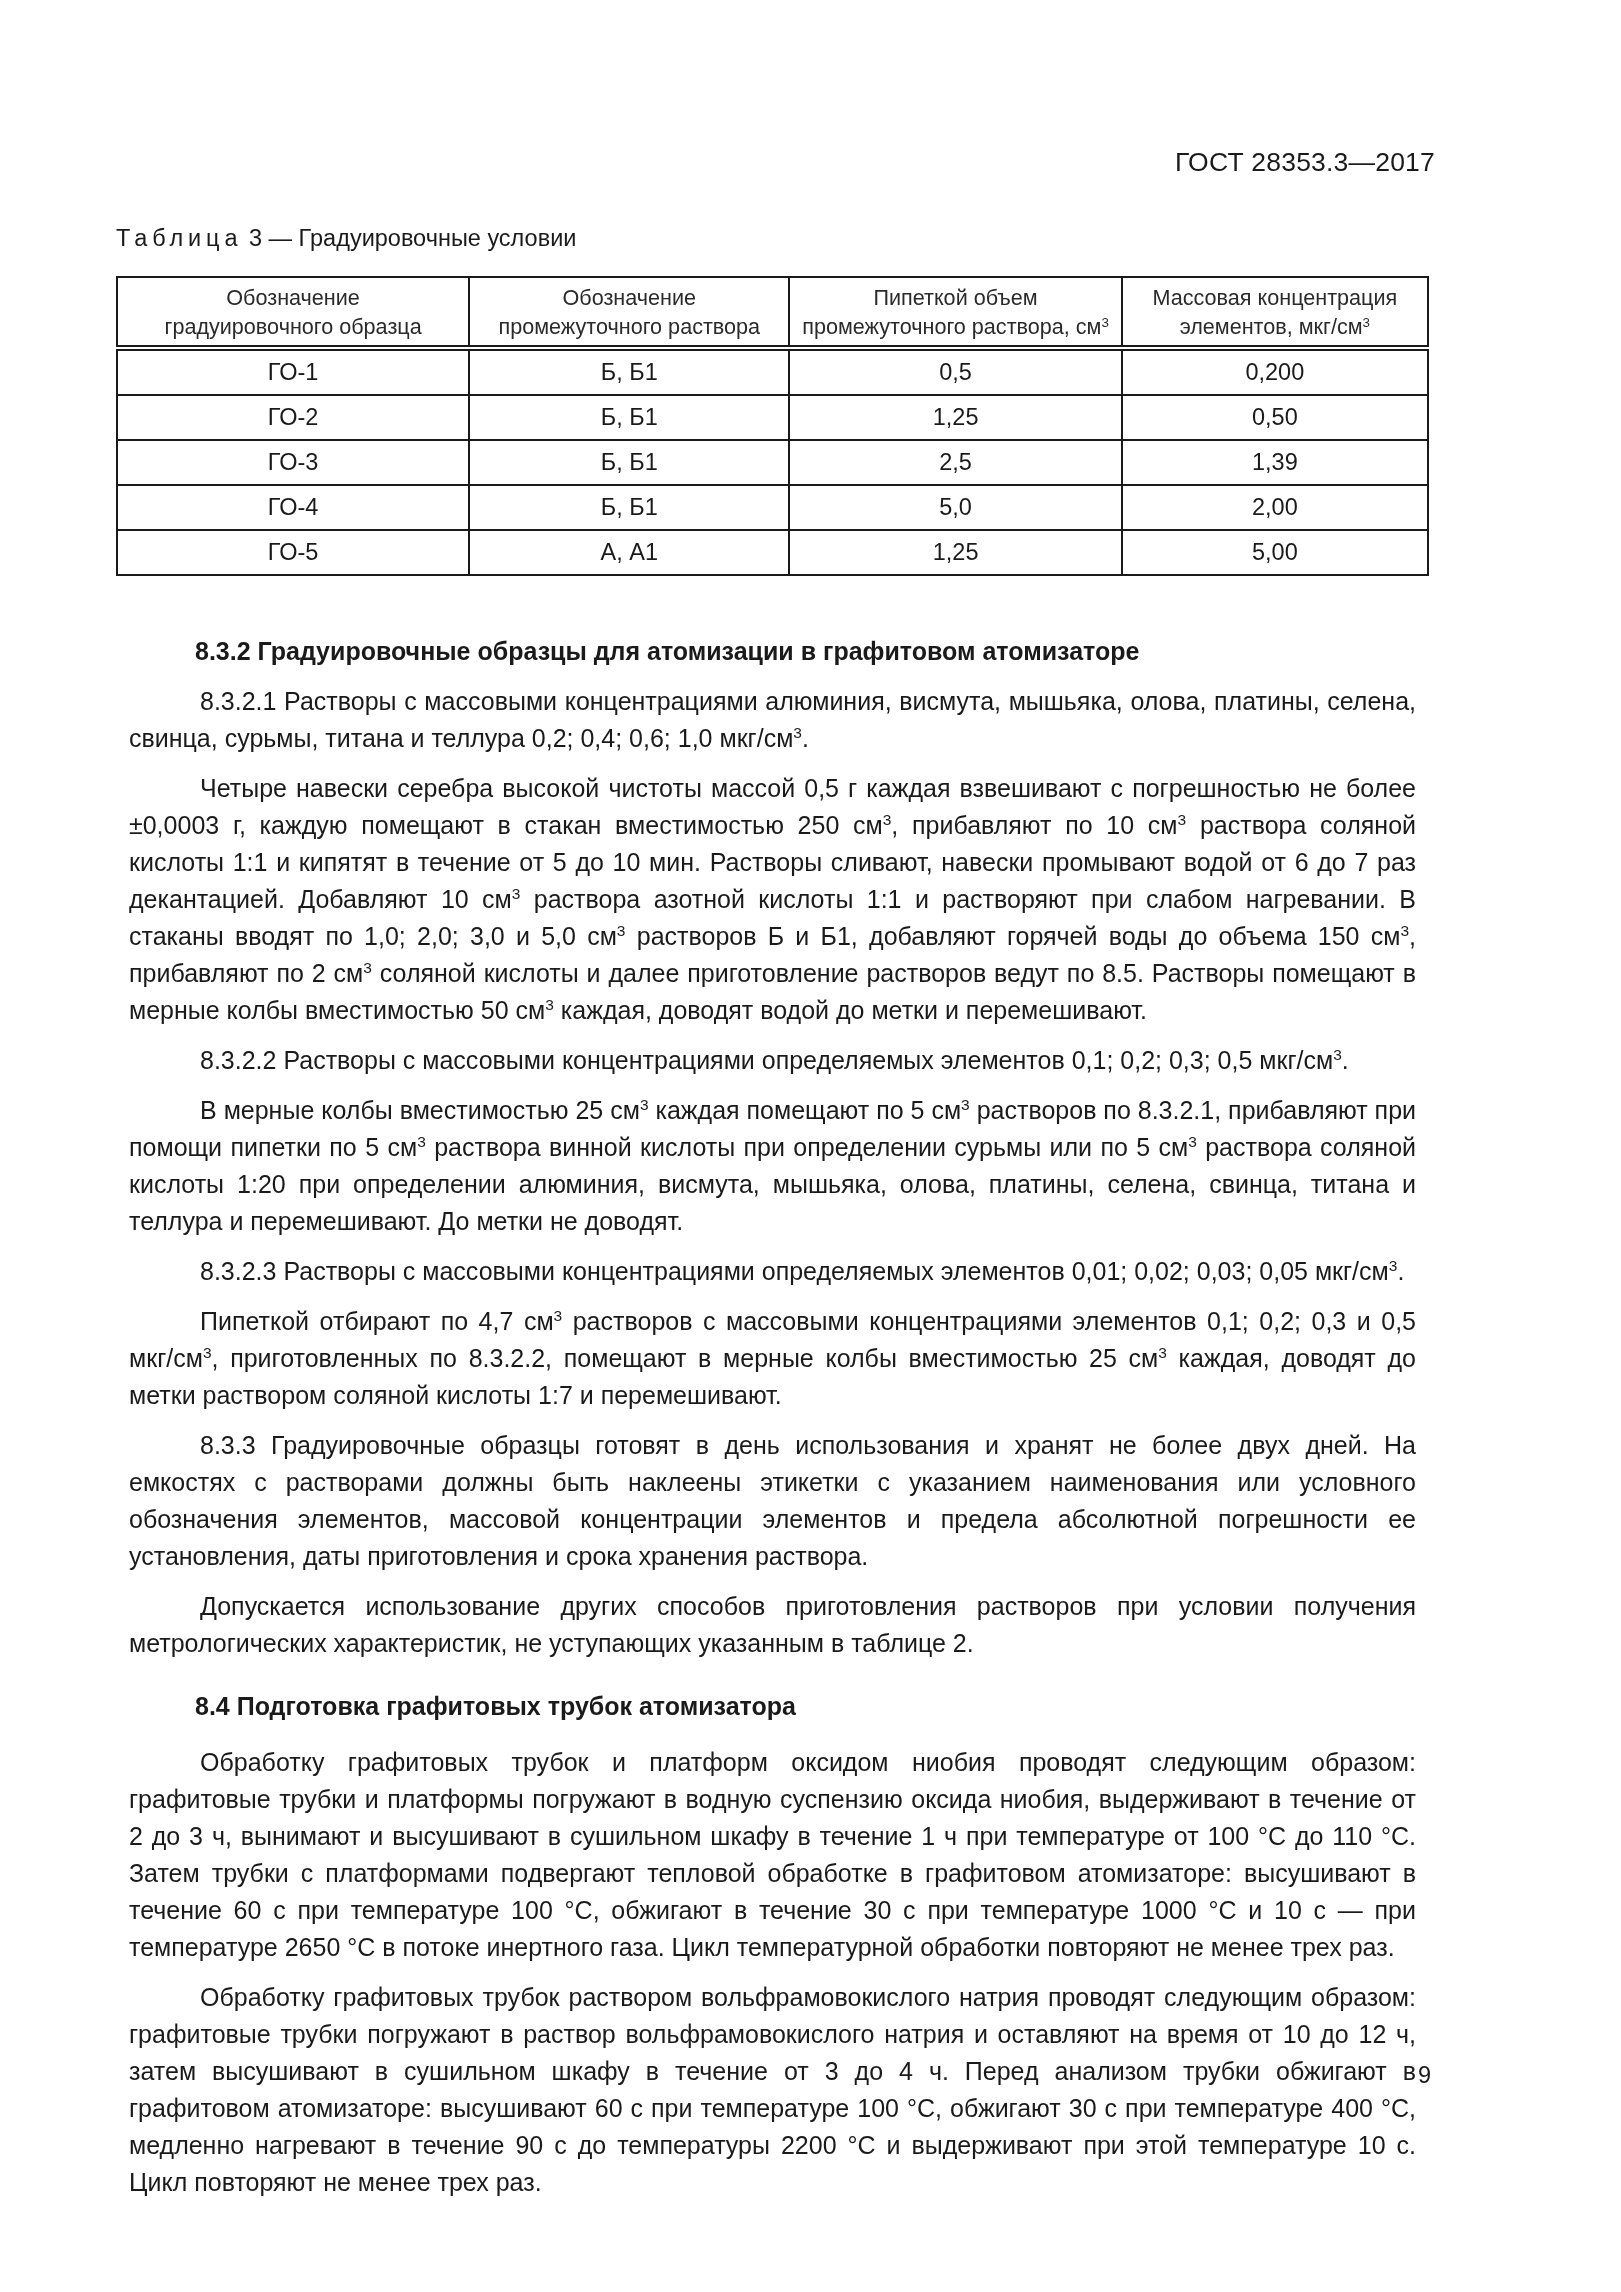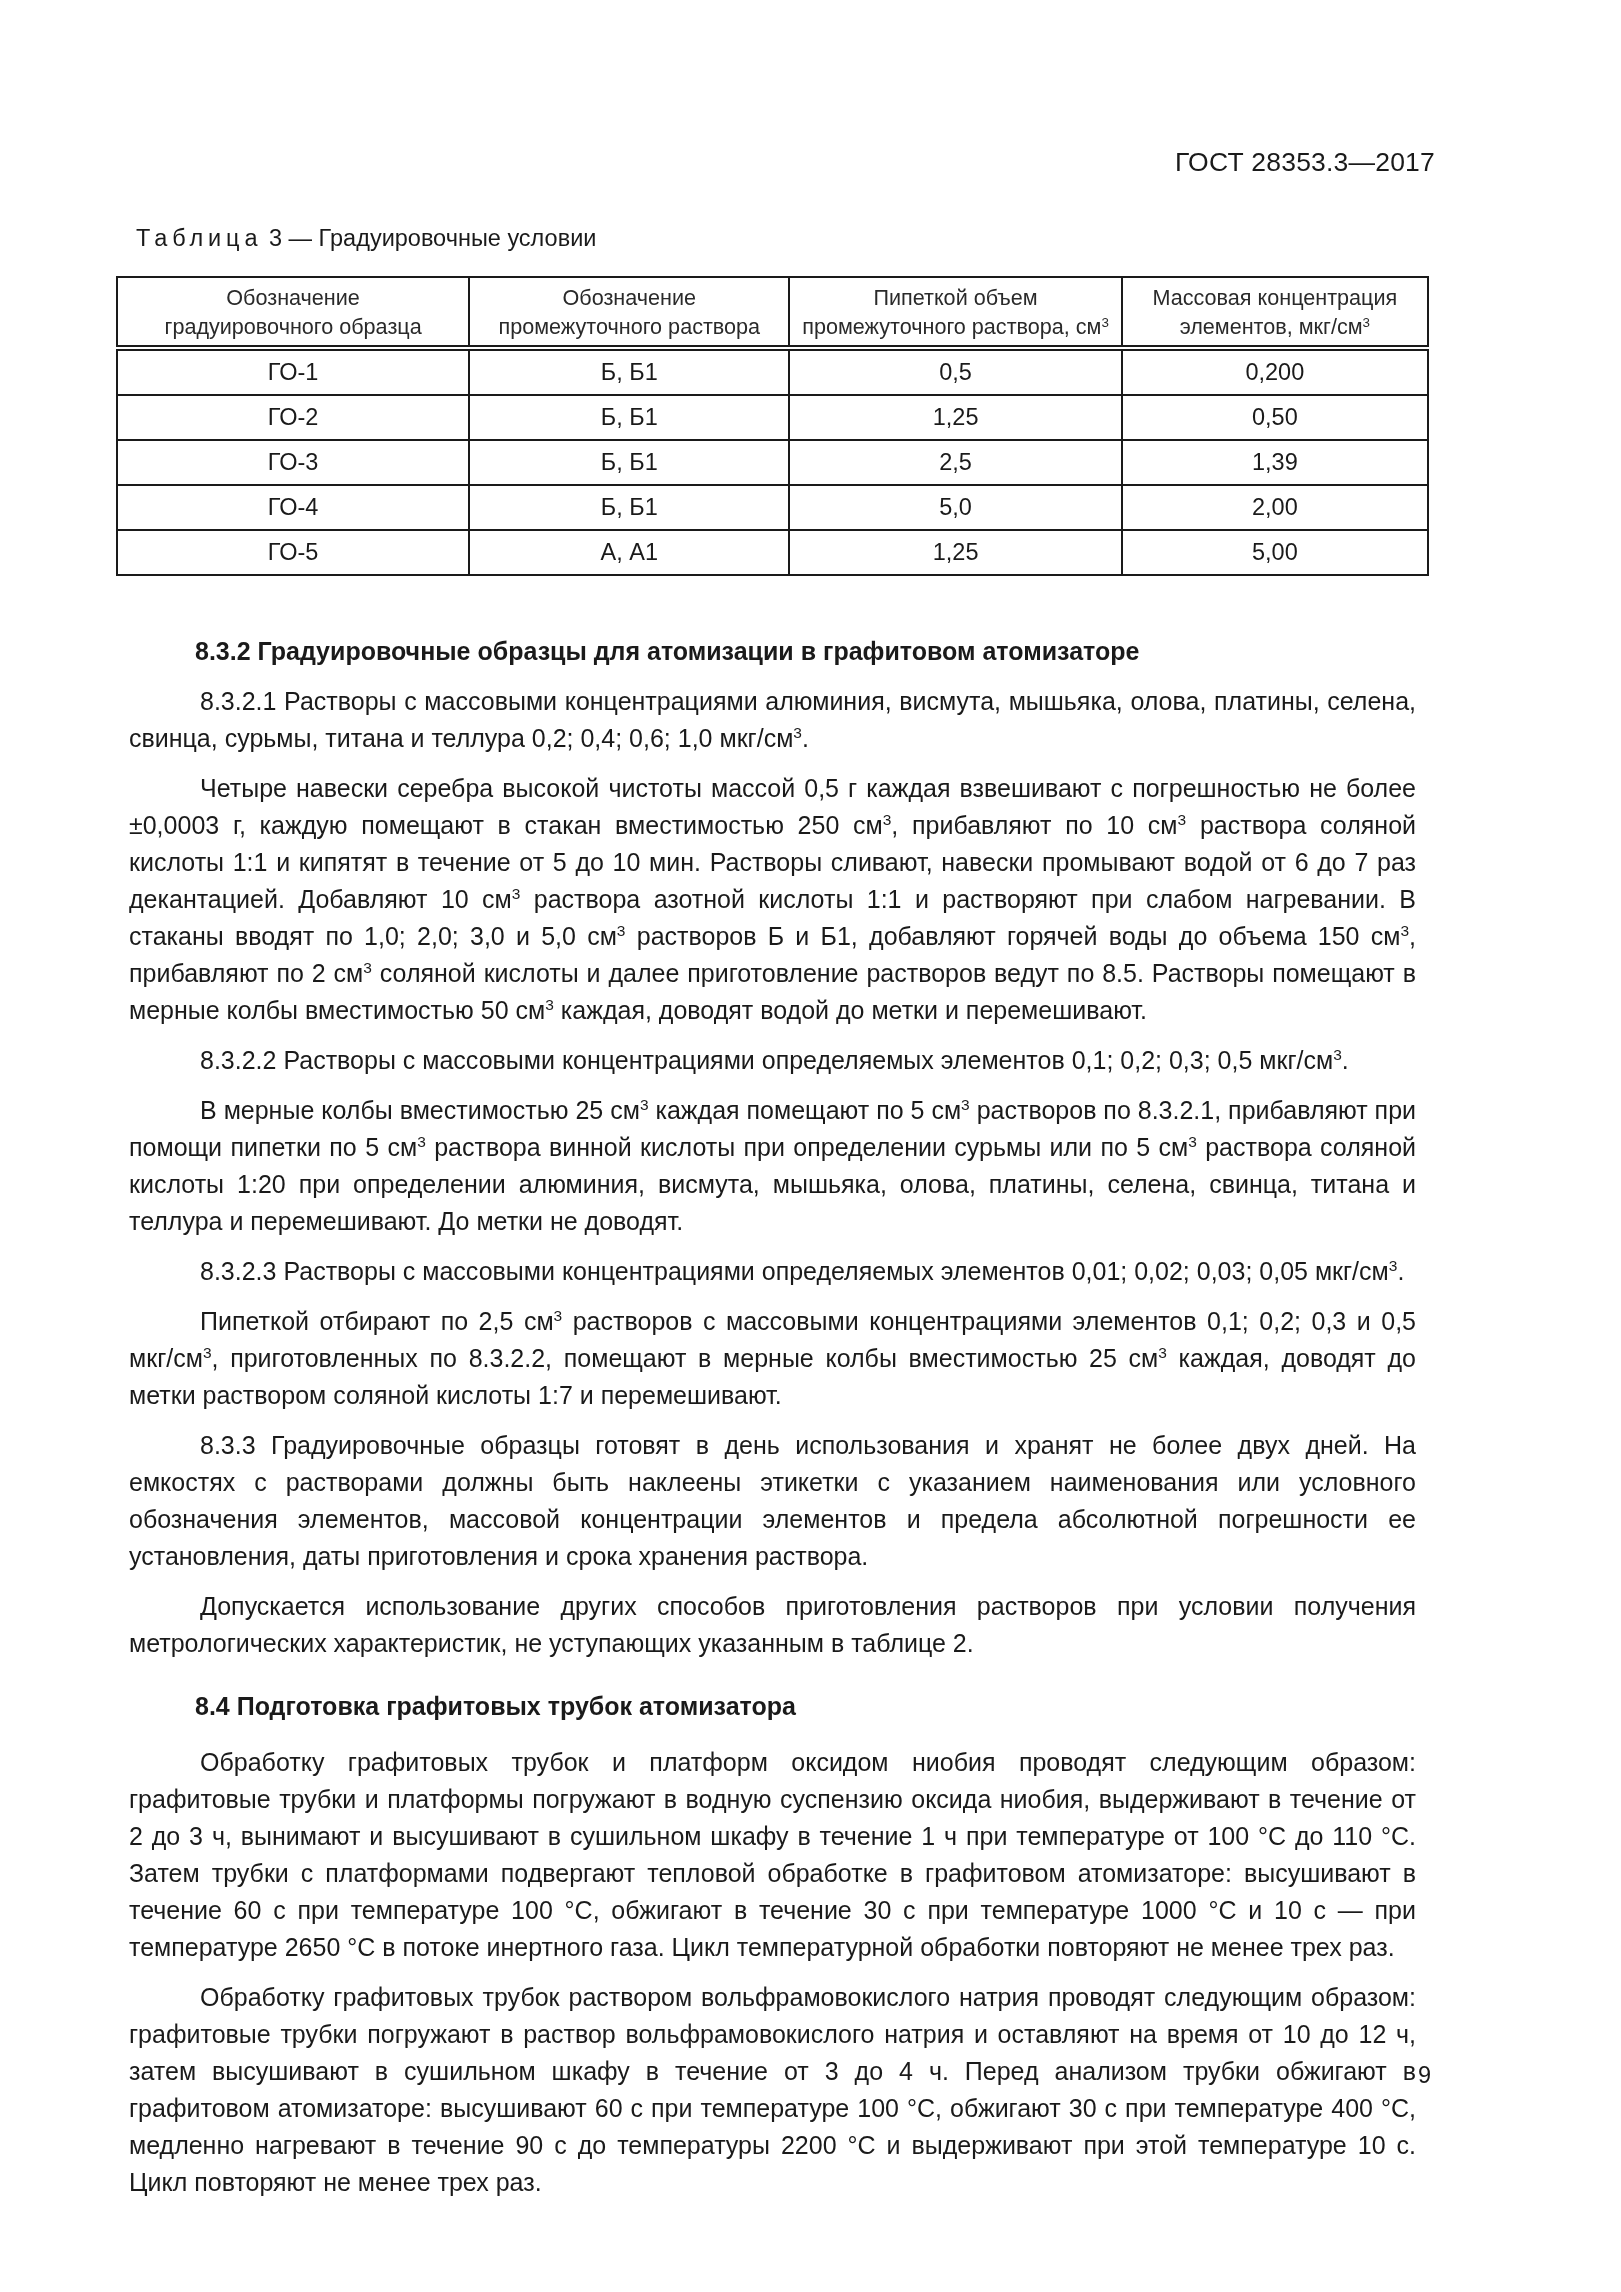--- a/index.html
+++ b/index.html
@@ -2,21 +2,21 @@
 <html><head>
 <meta charset="utf-8">
 <style>
   html, body { margin: 0; padding: 0; background: #ffffff; }
   body { width: 1621px; height: 2293px; position: relative; overflow: hidden;
          font-family: "Liberation Sans", sans-serif; color: #1a1a1a; }
   .page { position: absolute; left: 0; top: 0; width: 1621px; height: 2293px; }
   .doc-header { position: absolute; right: 186px; top: 147px; font-weight: normal;
                 font-size: 26.5px; letter-spacing: 0.2px; }
   .table-caption { position: absolute; left: 116px; top: 225px; font-size: 23.5px; }
-  .table-caption .spaced { letter-spacing: 4.9px; margin-left: 20px; }
+  .table-caption .spaced { letter-spacing: 4.9px; }
   table.grad { position: absolute; left: 116px; top: 276px; width: 1313px;
                border-collapse: collapse; font-size: 22.5px; }
   table.grad th, table.grad td { border: 2.9px solid #1a1a1a; text-align: center;
                vertical-align: middle; padding: 0 5.9px; font-weight: normal; }
   table.grad thead th { height: 67px; line-height: 29px; font-size: 21.6px; color: #2a2a2a; }
   table.grad thead tr { border-bottom: 5.9px double #1a1a1a; }
   table.grad thead th { border-bottom: 6.9px double #1a1a1a; }
   table.grad tbody td { height: 43px; font-size: 23.5px; margin-left: 32px; }
   sup { font-size: 0.62em; vertical-align: 0.55em; line-height: 0; }
   .content { position: absolute; left: 116px; top: 625px; width: 1313px;
@@ -107,21 +107,21 @@
     <p class="ind"><span>8.3.2.1 Растворы с массовыми концентрациями алюминия, висмута, мышьяка, олова, платины, селена, свинца, сурьмы, титана и теллура 0,2; 0,4; 0,6; 1,0 мкг/см</span><sup>3</sup><span>.</span></p>
 
     <p class="ind"><span>Четыре навески серебра высокой чистоты массой 0,5 г каждая взвешивают с погрешностью не более ±0,0003 г, каждую помещают в стакан вместимостью 250 см</span><sup>3</sup><span>, прибавляют по 10 см</span><sup>3</sup><span> раствора соляной кислоты 1:1 и кипятят в течение от 5 до 10 мин. Растворы сливают, навески промывают водой от 6 до 7 раз декантацией. Добавляют 10 см</span><sup>3</sup><span> раствора азотной кислоты 1:1 и растворяют при слабом нагревании. В стаканы вводят по 1,0; 2,0; 3,0 и 5,0 см</span><sup>3</sup><span> растворов Б и Б1, добавляют горячей воды до объема 150 см</span><sup>3</sup><span>, прибавляют по 2 см</span><sup>3</sup><span> соляной кислоты и далее приготовление растворов ведут по 8.5. Растворы помещают в мерные колбы вместимостью 50 см</span><sup>3</sup><span> каждая, доводят водой до метки и перемешивают.</span></p>
 
     <p class="ind"><span>8.3.2.2 Растворы с массовыми концентрациями определяемых элементов 0,1; 0,2; 0,3; 0,5 мкг/см</span><sup>3</sup><span>.</span></p>
 
     <p class="ind"><span>В мерные колбы вместимостью 25 см</span><sup>3</sup><span> каждая помещают по 5 см</span><sup>3</sup><span> растворов по 8.3.2.1, прибавляют при помощи пипетки по 5 см</span><sup>3</sup><span> раствора винной кислоты при определении сурьмы или по 5 см</span><sup>3</sup><span> раствора соляной кислоты 1:20 при определении алюминия, висмута, мышьяка, олова, платины, селена, свинца, титана и теллура и перемешивают. До метки не доводят.</span></p>
 
     <p class="ind"><span>8.3.2.3 Растворы с массовыми концентрациями определяемых элементов 0,01; 0,02; 0,03; 0,05 мкг/см</span><sup>3</sup><span>.</span></p>
 
-    <p class="ind"><span>Пипеткой отбирают по 2,5 см</span><sup>3</sup><span> растворов с массовыми концентрациями элементов 0,1; 0,2; 0,3 и 0,5 мкг/см</span><sup>3</sup><span>, приготовленных по 8.3.2.2, помещают в мерные колбы вместимостью 25 см</span><sup>3</sup><span> каждая, доводят до метки раствором соляной кислоты 1:7 и перемешивают.</span></p>
+    <p class="ind"><span>Пипеткой отбирают по 4,7 см</span><sup>3</sup><span> растворов с массовыми концентрациями элементов 0,1; 0,2; 0,3 и 0,5 мкг/см</span><sup>3</sup><span>, приготовленных по 8.3.2.2, помещают в мерные колбы вместимостью 25 см</span><sup>3</sup><span> каждая, доводят до метки раствором соляной кислоты 1:7 и перемешивают.</span></p>
 
     <p class="ind">8.3.3 Градуировочные образцы готовят в день использования и хранят не более двух дней. На емкостях с растворами должны быть наклеены этикетки с указанием наименования или условного обозначения элементов, массовой концентрации элементов и предела абсолютной погрешности ее установления, даты приготовления и срока хранения раствора.</p>
 
     <p class="ind">Допускается использование других способов приготовления растворов при условии получения метрологических характеристик, не уступающих указанным в таблице 2.</p>
 
     <h3 class="gap">8.4 Подготовка графитовых трубок атомизатора</h3>
 
     <p class="ind">Обработку графитовых трубок и платформ оксидом ниобия проводят следующим образом: графитовые трубки и платформы погружают в водную суспензию оксида ниобия, выдерживают в течение от 2 до 3 ч, вынимают и высушивают в сушильном шкафу в течение 1 ч при температуре от 100 °С до 110 °С. Затем трубки с платформами подвергают тепловой обработке в графитовом атомизаторе: высушивают в течение 60 с при температуре 100 °С, обжигают в течение 30 с при температуре 1000 °С и 10 с — при температуре 2650 °С в потоке инертного газа. Цикл температурной обработки повторяют не менее трех раз.</p>
 
     <p class="ind">Обработку графитовых трубок раствором вольфрамовокислого натрия проводят следующим образом: графитовые трубки погружают в раствор вольфрамовокислого натрия и оставляют на время от 10 до 12 ч, затем высушивают в сушильном шкафу в течение от 3 до 4 ч. Перед анализом трубки обжигают в графитовом атомизаторе: высушивают 60 с при температуре 100 °С, обжигают 30 с при температуре 400 °С, медленно нагревают в течение 90 с до температуры 2200 °С и выдерживают при этой температуре 10 с. Цикл повторяют не менее трех раз.</p>

